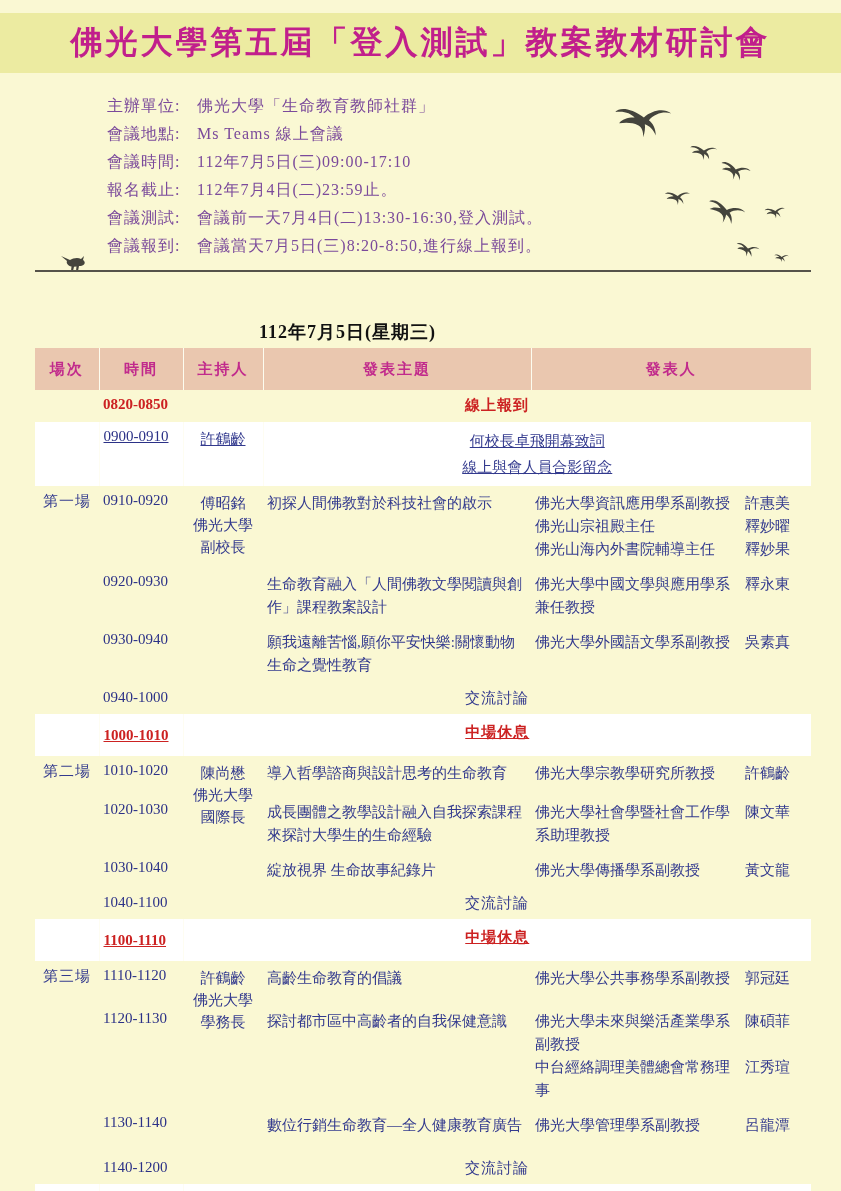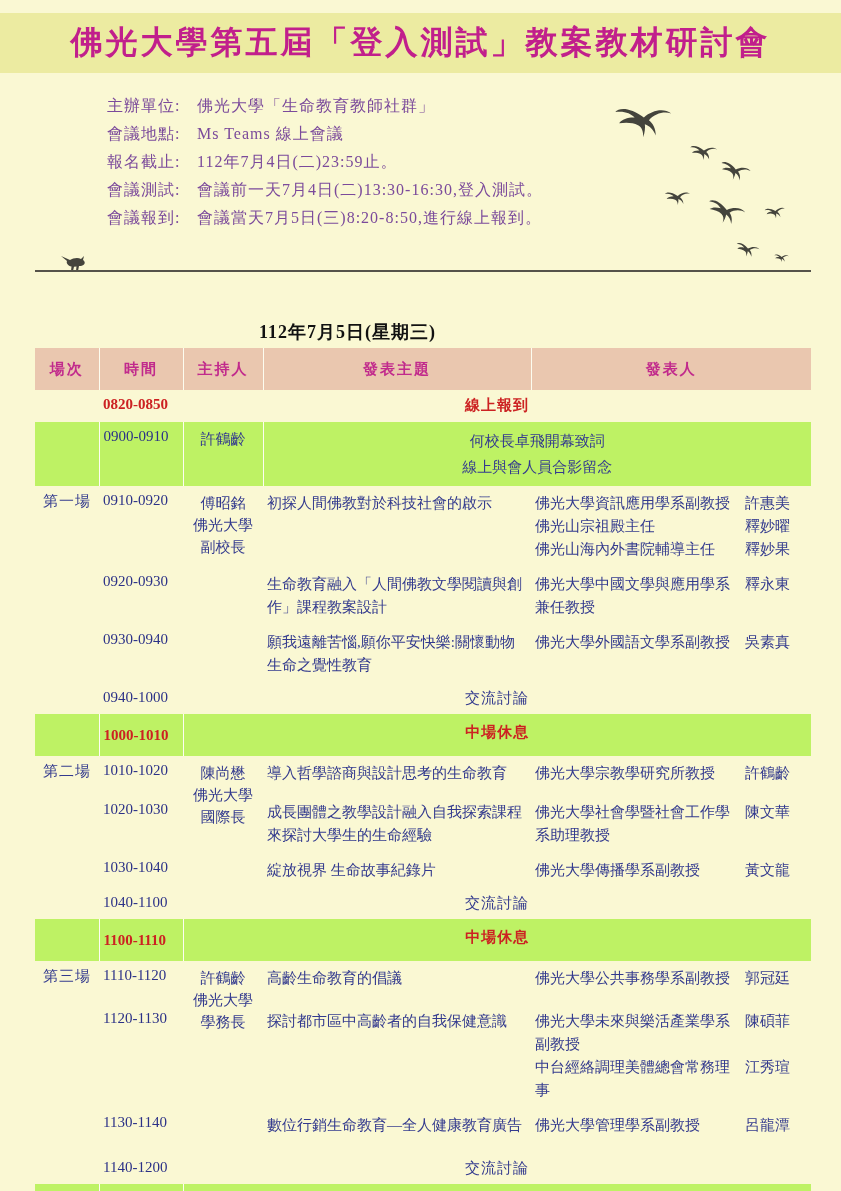--- a/index.html
+++ b/index.html
@@ -34,21 +34,21 @@
   }
   table.sched td, table.sched th{padding:6px 4px; vertical-align:top; overflow:hidden;}
   tr.hdr th{
     background:#EAC7AF; color:#C12A8C; font-weight:bold; height:30px;
     text-align:center; vertical-align:middle; letter-spacing:2px;
     border-right:1px solid rgba(255,255,255,0.65);
   }
   tr.hdr th:last-child{border-right:none;}
   .time{color:#2B3187; white-space:nowrap; padding-left:6px;margin-left:36px;}
   .red{color:#CC2222; font-weight:bold;}
-  tr.gray td{background:#bef264;}
+  tr.gray td{background:#ffffff;text-decoration:underline;}
   tr.gray td.sep{border-right:1px solid rgba(255,255,255,0.7);}
   td.sess-cell{vertical-align:middle; text-align:center; letter-spacing:1px;}
   td.host-cell{vertical-align:middle; text-align:center; line-height:22px;}
   td.topic-cell{line-height:23px; padding-left:6px;}
   td.presenters-cell{padding:2px 2px;}
   .pres-row{display:flex; line-height:23px;}
   .pres-row .affil{flex:1; padding-right:4px;}
   .pres-row .pname{flex:0 0 62px;}
   td.center-label{text-align:center; vertical-align:top; padding-top:2px; letter-spacing:1px;}
   tr.break-row td{vertical-align:middle; height:30px;}
@@ -70,20 +70,24 @@
   <div class="info">
     <div class="info-row">
       <span class="lbl">主辦單位:</span>
       <span class="val">佛光大學「生命教育教師社群」</span>
     </div>
     <div class="info-row">
       <span class="lbl">會議地點:</span>
       <span class="val">Ms Teams 線上會議</span>
     </div>
     <div class="info-row">
+      <span class="lbl">會議時間:</span>
+      <span class="val">112年7月5日(三)09:00-17:10</span>
+    </div>
+    <div class="info-row">
       <span class="lbl">報名截止:</span>
       <span class="val">112年7月4日(二)23:59止。</span>
     </div>
     <div class="info-row">
       <span class="lbl">會議測試:</span>
       <span class="val">會議前一天7月4日(二)13:30-16:30,登入測試。</span>
     </div>
     <div class="info-row">
       <span class="lbl">會議報到:</span>
       <span class="val">會議當天7月5日(三)8:20-8:50,進行線上報到。</span>

